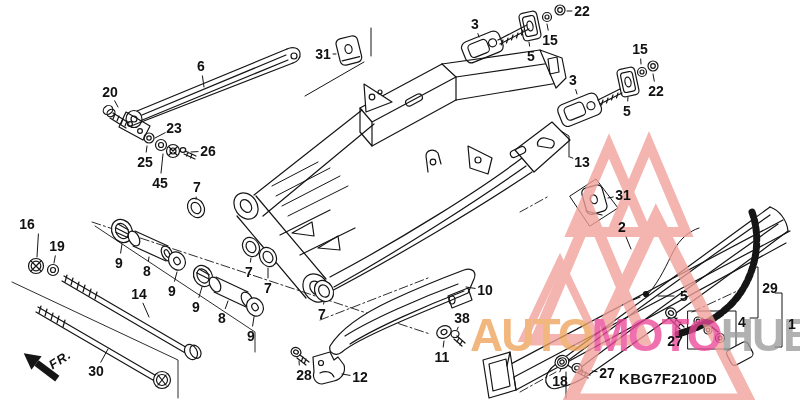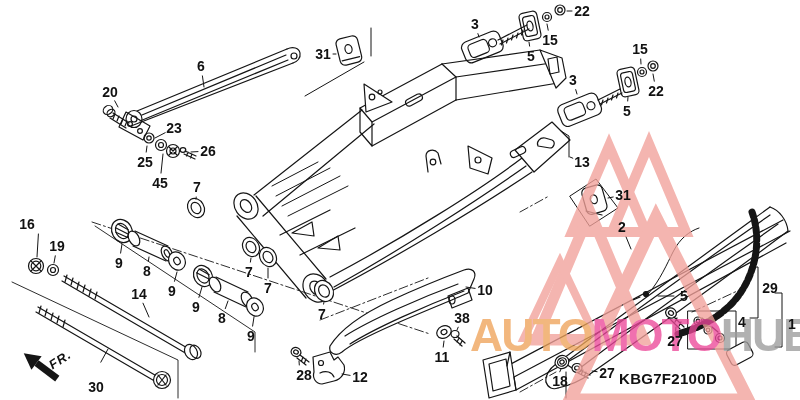--- a/index.html
+++ b/index.html
@@ -400,21 +400,21 @@
       <div class="callout" style="left: 322px; top: 314px;">7</div>
       <div class="callout" style="left: 119px; top: 263px;">9</div>
       <div class="callout" style="left: 147px; top: 271px;">8</div>
       <div class="callout" style="left: 172px; top: 291px;">9</div>
       <div class="callout" style="left: 196px; top: 307px;">9</div>
       <div class="callout" style="left: 222px; top: 318px;">8</div>
       <div class="callout" style="left: 251px; top: 336px;">9</div>
       <div class="callout" style="left: 27px; top: 224px;">16</div>
       <div class="callout" style="left: 57px; top: 246px;">19</div>
       <div class="callout" style="left: 139px; top: 294px;">14</div>
-      <div class="callout" style="left: 96px; top: 371px; margin-top: 16px;">30</div>
+      <div class="callout" style="left: 96px; top: 371px;">30</div>
       <div class="callout" style="left: 485px; top: 290px;">10</div>
       <div class="callout" style="left: 462px; top: 318px;">38</div>
       <div class="callout" style="left: 442px; top: 357px;">11</div>
       <div class="callout" style="left: 304px; top: 375px;">28</div>
       <div class="callout" style="left: 360px; top: 377px;">12</div>
       <div class="callout" style="left: 684px; top: 296px;">5</div>
       <div class="callout" style="left: 675px; top: 341px;">27</div>
       <div class="callout" style="left: 742px; top: 322px;">4</div>
       <div class="callout" style="left: 770px; top: 288px;">29</div>
       <div class="callout" style="left: 792px; top: 324px;">1</div>

